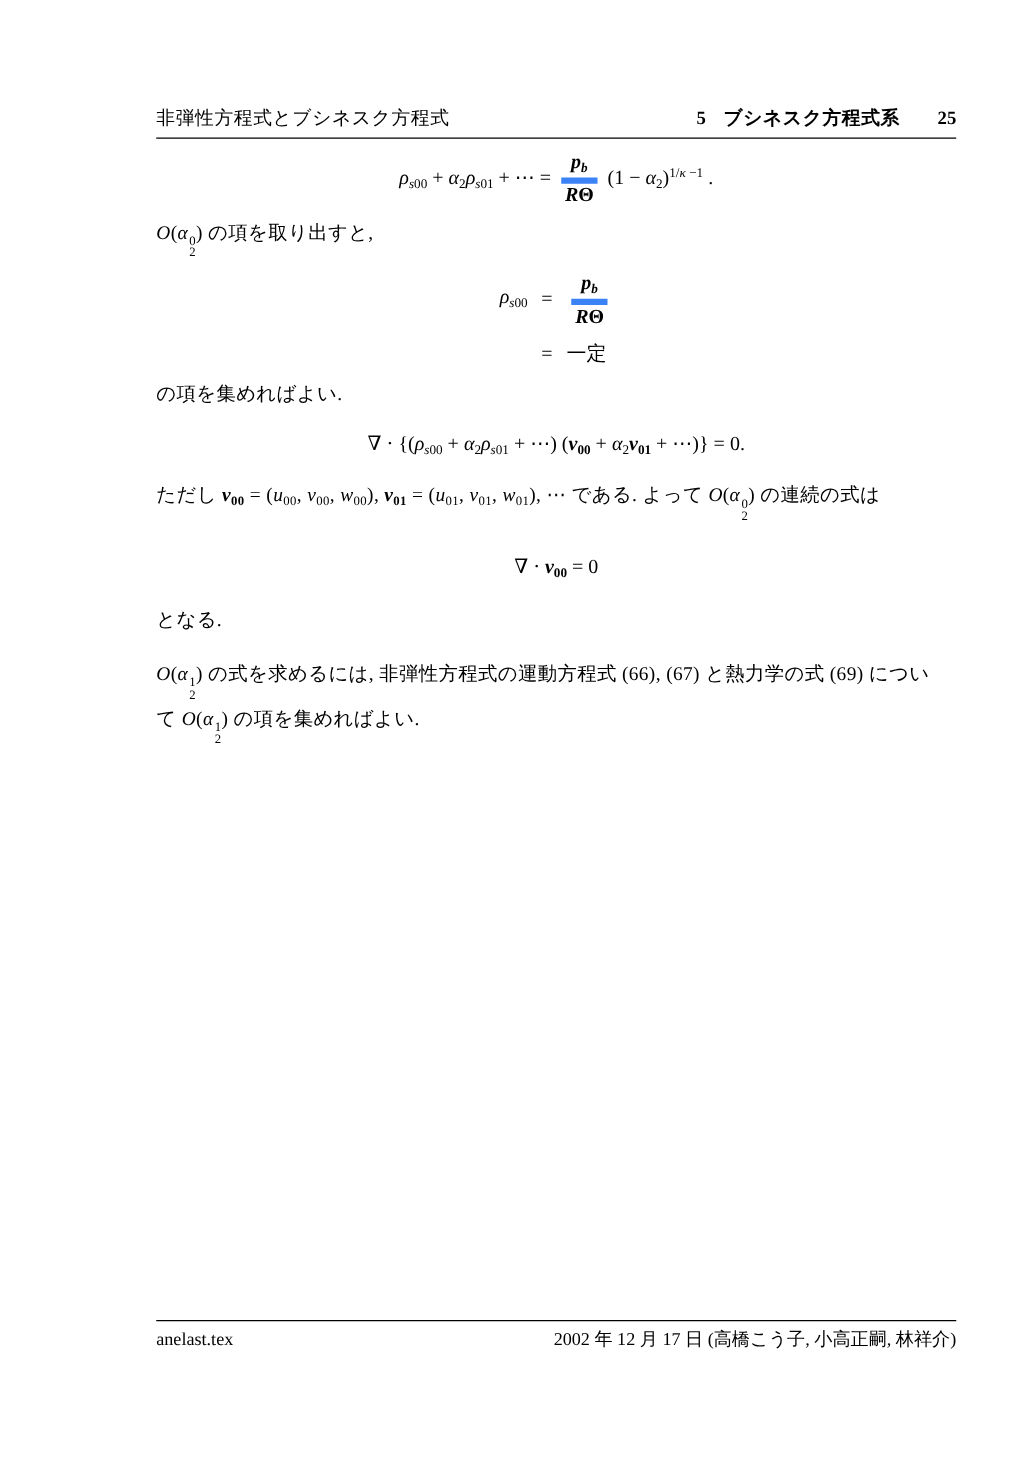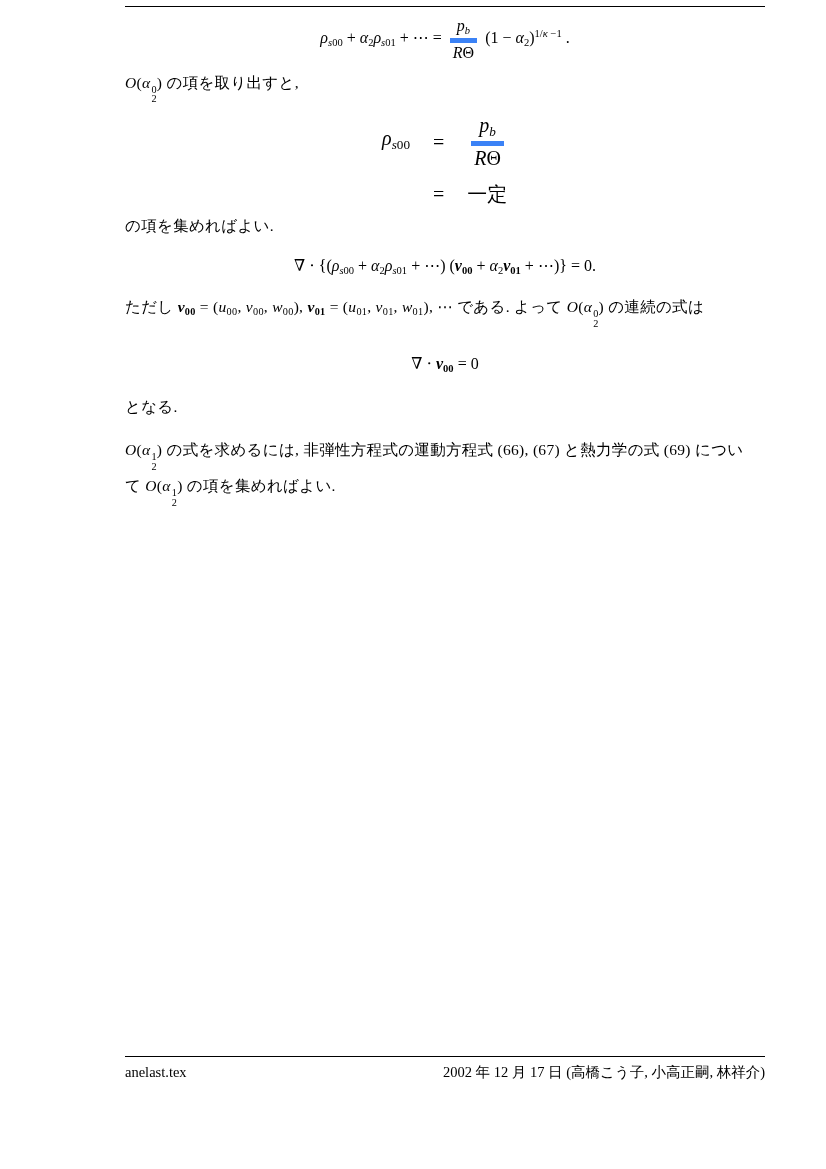--- a/index.html
+++ b/index.html
@@ -45,31 +45,31 @@
 
   
   .equation { margin:0; text-align:center; font-size:16px; line-height:24px; }
   .eq1 { margin-top:9px; }
   .eq3 { margin-top:17px; }
   .eq4 { margin-top:23px; }
   .eq-wrap { text-align:center; }
   .eq2 { margin-top:9px; }
   .eq-align {
     display:inline-grid; grid-template-columns:auto auto auto;
-    align-items:center; row-gap:9px; font-size:20px; line-height:22px;gap:12px;
+    align-items:center; row-gap:9px; font-size:16px; line-height:22px;
   }
   .eq-align .lhs { justify-self:end; }
   .eq-align .rel { padding:0 11px; }
   .eq-align .rhs { justify-self:start; }
 
   
   sub { font-size:0.66em; vertical-align:-0.32em; }
   sup { font-size:0.66em; vertical-align:0.52em; }
   .frac { display:inline-block; vertical-align:middle; text-align:center; margin:0 4px; }
-  .frac .num, .frac .den { display:block; padding:0 3px; line-height:1.25; }
+  .frac .num, .frac .den { display:block; padding:0 3px; line-height:1.25;font-weight:bold; }
   .frac .den { border-top:5px solid #3b82f6; }
   .ss {
     display:inline-flex; flex-direction:column; align-items:flex-start;
     font-size:0.66em; line-height:0.95; vertical-align:-0.5em; margin-left:1px;
   }
   .ss span { display:block; }
 
   
   .footer { position:absolute; left:125px; top:1056px; width:640px; }
   .footer-rule { border:none; border-top:1.5px solid #000; margin:0; }
@@ -77,20 +77,28 @@
     display:flex; justify-content:space-between; align-items:baseline;
     margin-top:6px; font-size:14.5px; line-height:18px;
   }
 </style>
 </head>
 <body>
 
 <div class="page">
   <div class="content">
 
+    <div class="running-head">
+      <span class="rh-left">非弾性方程式とブシネスク方程式</span>
+      <span class="rh-right">
+        <span class="rh-num">5</span>
+        <span class="rh-sec">ブシネスク方程式系</span>
+        <span class="rh-page">25</span>
+      </span>
+    </div>
     <hr class="header-rule">
 
 
 
     <div class="equation eq1"><i>ρ</i><sub><i>s</i>00</sub> + <i>α</i><sub>2</sub><i>ρ</i><sub><i>s</i>01</sub> + ⋯ = <span class="frac"><span class="num"><i>p</i><sub><i>b</i></sub></span><span class="den"><i>R</i>Θ</span></span> (1 − <i>α</i><sub>2</sub>)<sup>1/<i>κ</i> −1</sup> .</div>
 
     <p class="para p2"><i>O</i>(<i>α</i><span class="ss">
           <span>0</span>
           <span>2</span>
         </span>) の項を取り出すと,</p>

